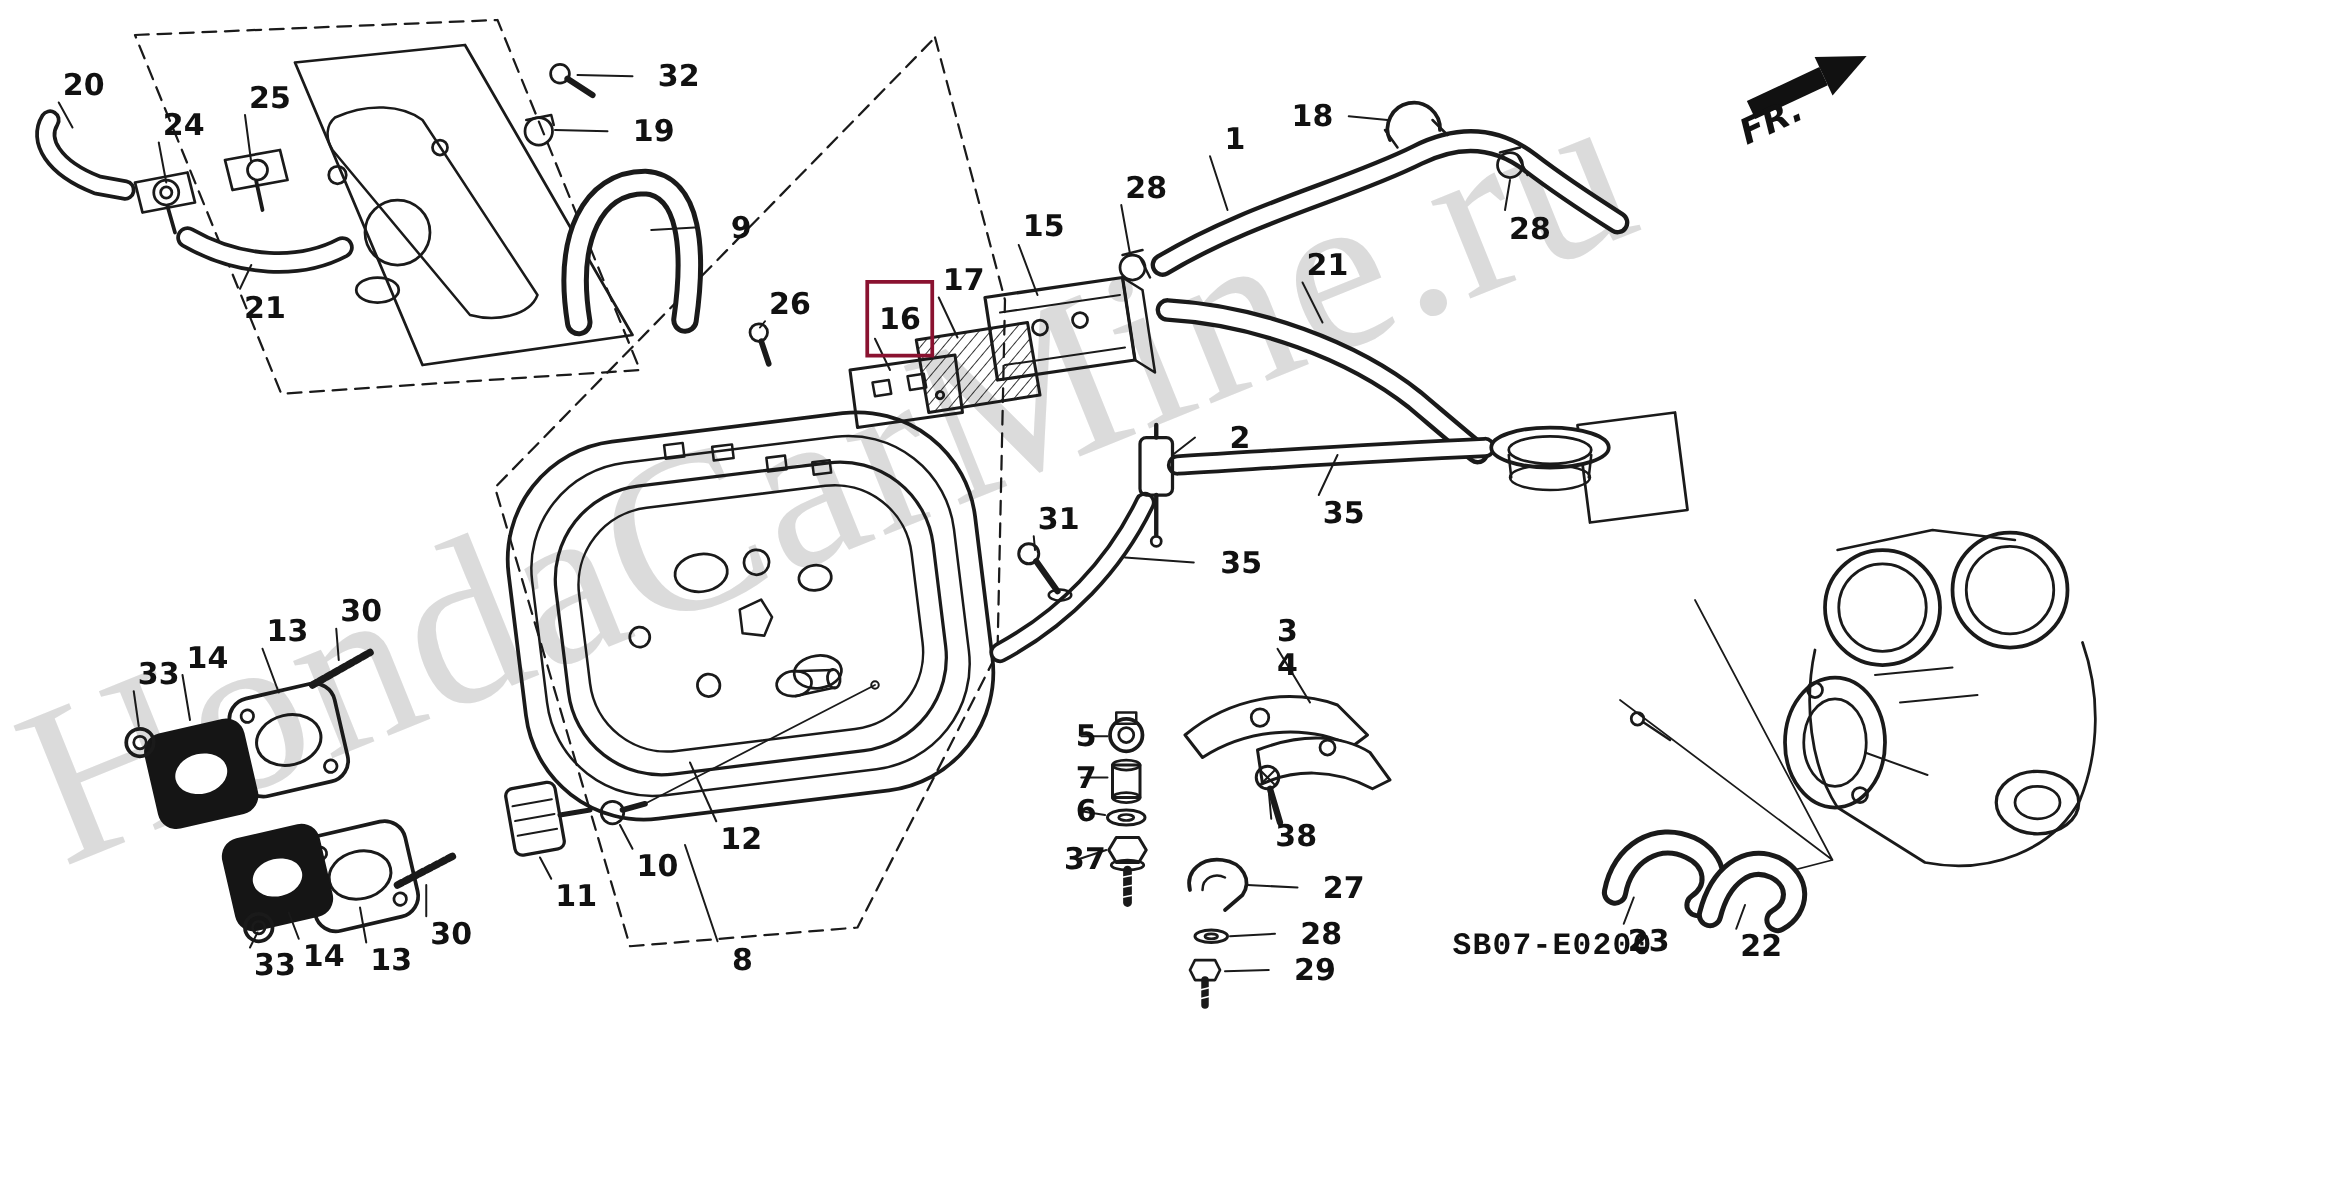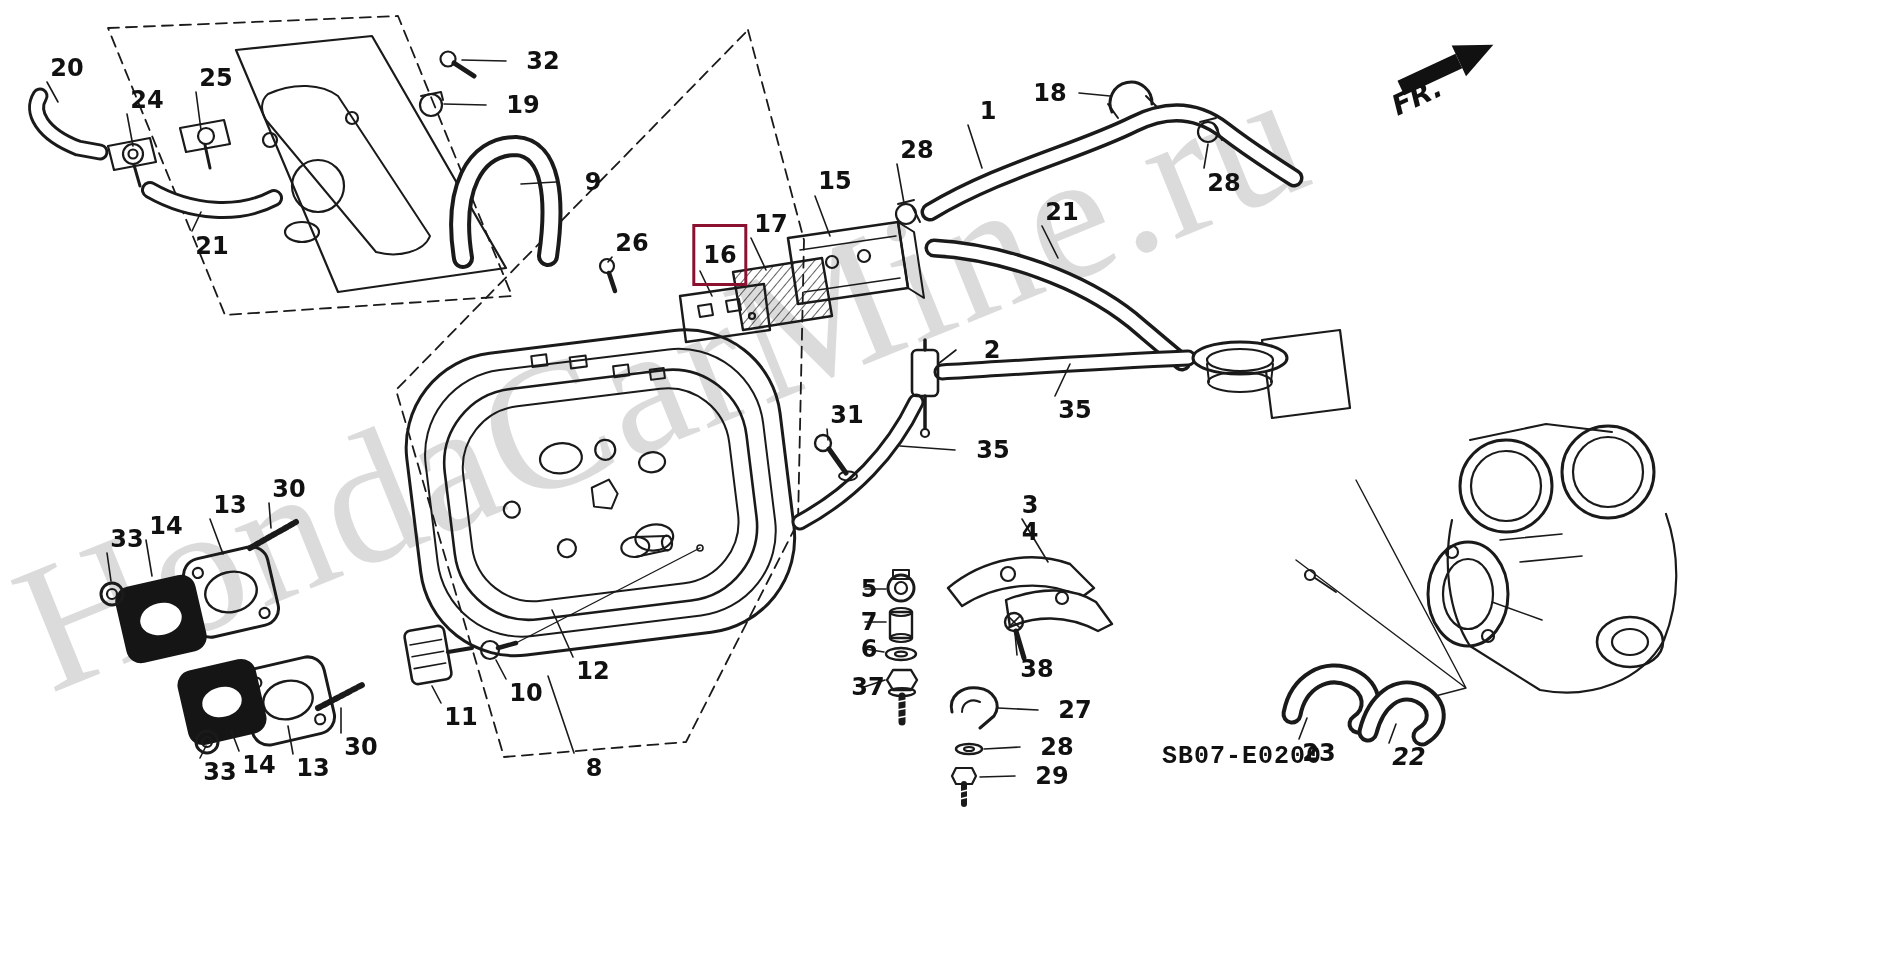--- a/index.html
+++ b/index.html
@@ -393,18 +393,18 @@
       <div class="part-label" style="left: 1032px; top: 776px;">29</div>
       <div class="part-label" style="left: 441px; top: 717px;">11</div>
       <div class="part-label" style="left: 506px; top: 693px;">10</div>
       <div class="part-label" style="left: 573px; top: 671px;">12</div>
       <div class="part-label" style="left: 574px; top: 768px;">8</div>
       <div class="part-label" style="left: 293px; top: 768px;">13</div>
       <div class="part-label" style="left: 341px; top: 747px;">30</div>
       <div class="part-label" style="left: 200px; top: 772px;">33</div>
       <div class="part-label" style="left: 239px; top: 765px;">14</div>
       <div class="part-label" style="left: 1299px; top: 753px; text-align: right;">23</div>
-      <div class="part-label" style="left: 1389px; top: 757px; font-style: italic;">22</div>
+      <div class="part-label" style="left: 1389px; top: 757px;">22</div>
     </div>
 
   <div class="fr-label">FR.</div>
   <div class="diagram-code">SB07-E0200</div>
 </div>
 
 </body></html>

